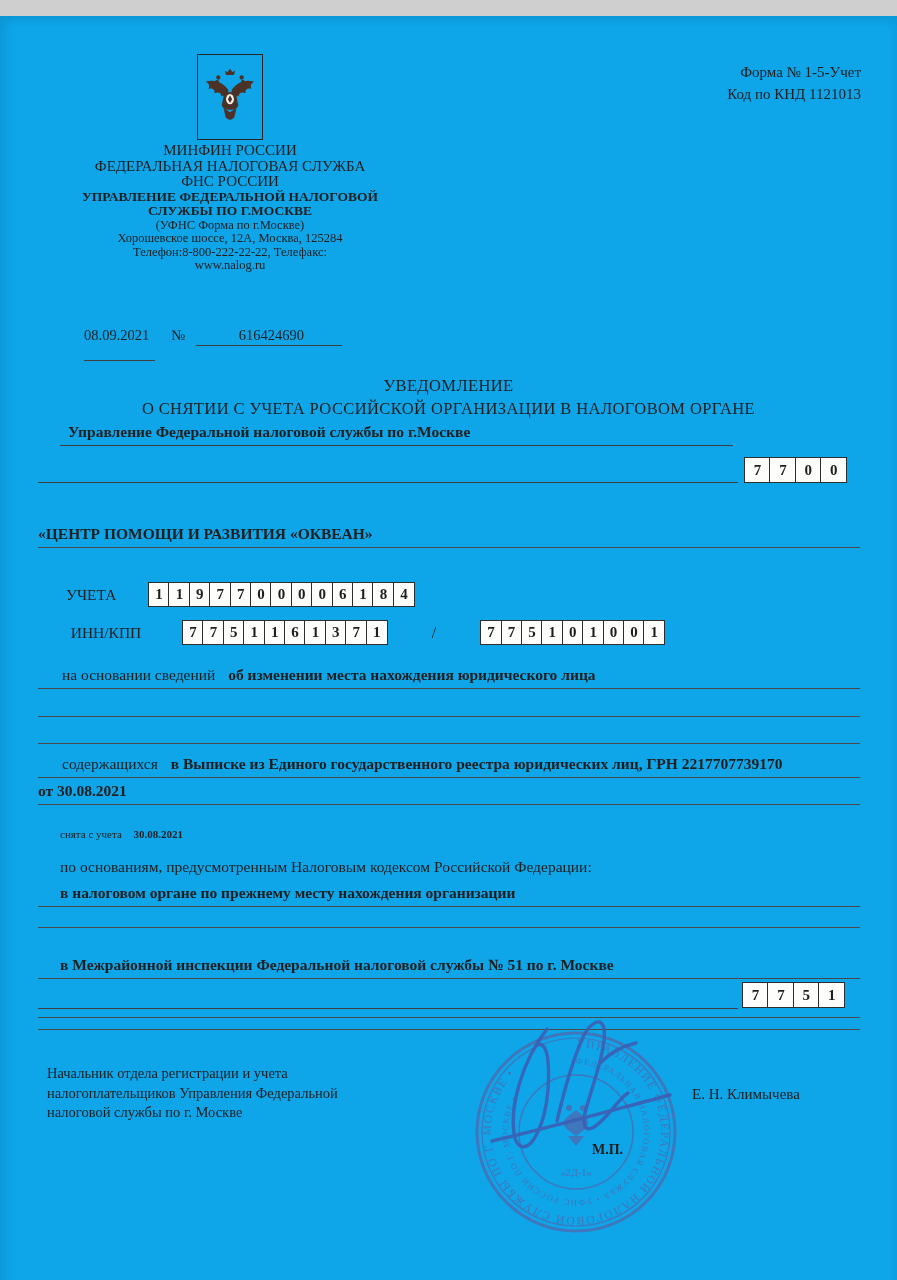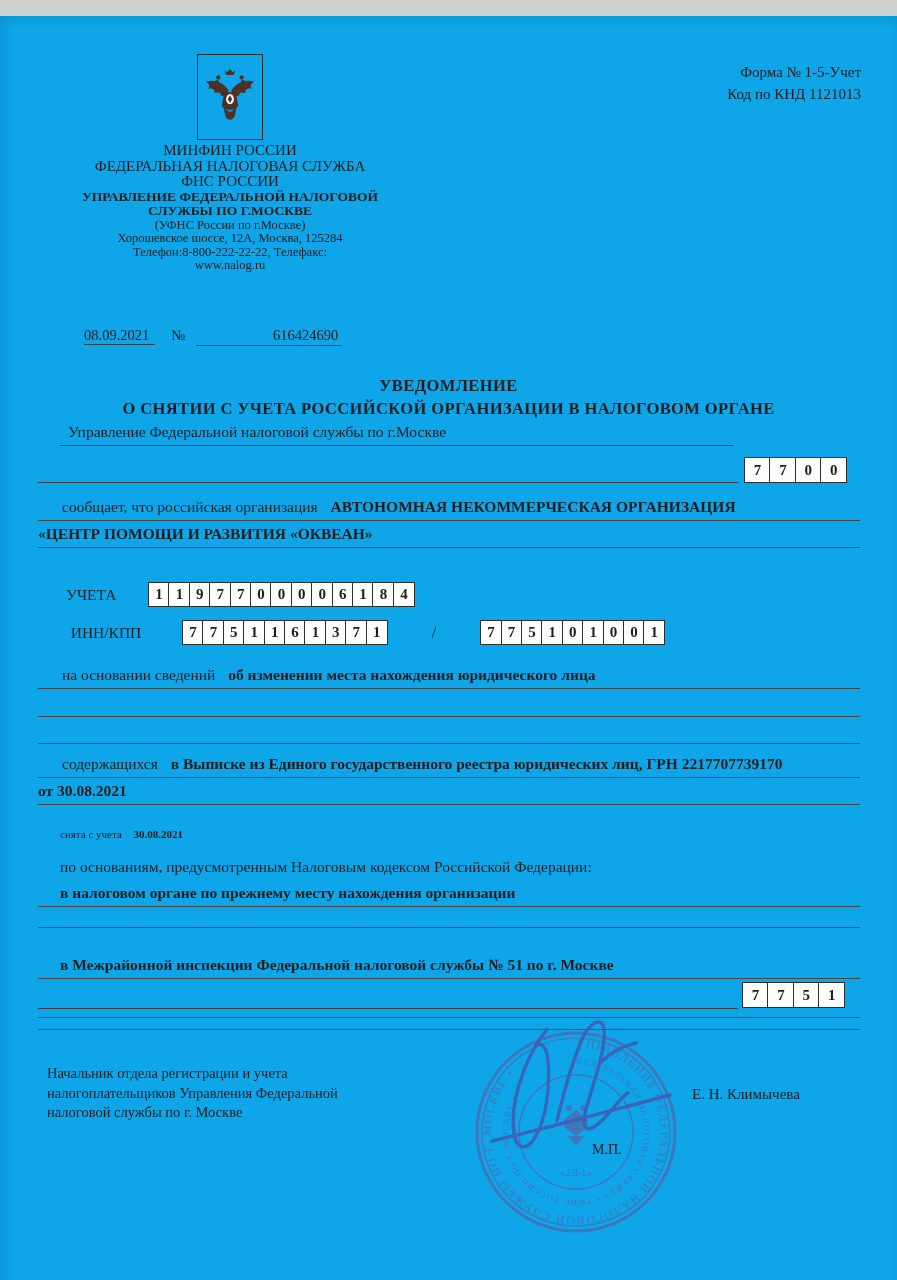--- a/index.html
+++ b/index.html
@@ -13,44 +13,44 @@
   
   .form-ref { top:46px; right:36px; text-align:right; font-size:15px; line-height:1.45; }
   .emblem-box { top:38px; left:197px; width:66px; height:86px; border:1.5px solid #262626;
                 display:flex; align-items:center; justify-content:center; }
   .letterhead { top:127px; left:5px; width:450px; text-align:center; }
   .lh-big   { font-size:15px;   line-height:15.5px; }
   .lh-bold  { font-size:13.5px; line-height:14.5px; font-weight:700; }
   .lh-small { font-size:12.5px; line-height:13.5px; }
   
   .ref-block { top:311px; left:84px; font-size:14.5px; }
-  .ref-num { display:inline-block; min-width:146px; text-align:right; padding:0 4px 1px 8px; }
-  
-  .doc-title { top:358px; left:0; width:897px; text-align:center; font-weight:700;
+  .ref-num { display:inline-block; min-width:146px; text-align:center; padding:0 4px 1px 8px; }
+  
+  .doc-title { top:358px; left:0; width:897px; text-align:center; font-weight:400;
                font-size:16.5px; line-height:23px; letter-spacing:.4px; }
   
   .field-line { position:absolute; left:38px; width:822px; height:27px; line-height:25px;
                 border-bottom:1.2px solid #474747; font-size:15.5px; white-space:nowrap; }
   .pad { margin-left:24px; }
   .gap-r { margin-right:9px; }
   .authority-row { top:404px; left:60px; width:673px; height:26px; line-height:23px;
-                   border-bottom:1.3px solid #3d3d3d; font-weight:400; font-size:15.5px; padding-left:8px; }
+                   border-bottom:1.3px solid #3d3d3d; font-weight:700; font-size:15.5px; padding-left:8px; }
   .blank-line { position:absolute; border-bottom:1.2px solid #4a4a4a; }
   
   .digit-row { display:flex; }
   .digit-cell { width:22px; height:25px; border:1.6px solid #2e2e2e; margin-left:-1.6px;
                 display:flex; align-items:center; justify-content:center;
                 font-weight:700; font-size:15px; background:#fdfdfc; }
   .digit-cell:first-child { margin-left:0; }
   .digit-row.wide .digit-cell { width:27px; height:26px; }
   .row-label { font-size:15.5px; }
   
   .signer-position { top:1048px; left:47px; width:390px; font-size:14.5px; line-height:19.5px; }
   .signer-name { top:1070px; left:692px; font-size:15px; }
-  .mp-label { top:1126px; left:592px; font-size:14px; font-weight:400; z-index:1; }
+  .mp-label { top:1126px; left:592px; font-size:14px; font-weight:700; z-index:1; }
   .stamp-svg { top:1008px; left:468px; opacity:.82; z-index:2; }
   .sign-svg { top:985px; left:452px; z-index:3; }
 </style>
 </head>
 <body>
 
 <div class="page">
 
   <div class="abs form-ref">
     <div>Форма № 1-5-Учет</div>
@@ -74,53 +74,49 @@
       <path d="M60,61 l5,9 l-5,9 l-5,-9 z" fill="#4b3126"></path>
     </svg>
   </div>
 
   <div class="abs letterhead">
     <div class="lh-big">МИНФИН РОССИИ</div>
     <div class="lh-big">ФЕДЕРАЛЬНАЯ НАЛОГОВАЯ СЛУЖБА</div>
     <div class="lh-big">ФНС РОССИИ</div>
     <div class="lh-bold">УПРАВЛЕНИЕ ФЕДЕРАЛЬНОЙ НАЛОГОВОЙ</div>
     <div class="lh-bold">СЛУЖБЫ ПО Г.МОСКВЕ</div>
-    <div class="lh-small">(УФНС России по г.Москве)</div>
+    <div class="lh-small">(УФНС Форма по г.Москве)</div>
     <div class="lh-small">Хорошевское шоссе, 12А, Москва, 125284</div>
     <div class="lh-small">Телефон:8-800-222-22-22, Телефакс:</div>
     <div class="lh-small">www.nalog.ru</div>
   </div>
 
   <div class="abs ref-block">
     <div>
-      <span class="u" style="padding:0 6px 1px 0">08.09.2021</span>
+      <span class="u" style="padding:0 6px 17px 0">08.09.2021</span>
       <span style="margin:0 8px 0 12px">№</span>
       <span class="u ref-num">616424690</span>
     </div>
   </div>
 
   <div class="abs doc-title">
     <div>УВЕДОМЛЕНИЕ</div>
     <div>О СНЯТИИ С УЧЕТА РОССИЙСКОЙ ОРГАНИЗАЦИИ В НАЛОГОВОМ ОРГАНЕ</div>
   </div>
 
   <div class="abs authority-row">Управление Федеральной налоговой службы по г.Москве</div>
 
   <div class="abs u" style="top:438px; left:38px; width:700px; height:29px;"></div>
   <div class="abs digit-row wide" style="top:441px; left:744px;">
       <span class="digit-cell">7</span>
       <span class="digit-cell">7</span>
       <span class="digit-cell">0</span>
       <span class="digit-cell">0</span>
     </div>
 
-  <div class="field-line" style="top:478px">
-    <span class="pad gap-r">сообщает, что российская организация</span>
-    <span class="bold">АВТОНОМНАЯ НЕКОММЕРЧЕСКАЯ ОРГАНИЗАЦИЯ</span>
-  </div>
   <div class="field-line bold" style="top:505px">
     <span>«ЦЕНТР ПОМОЩИ И РАЗВИТИЯ «ОКВЕАН»</span>
   </div>
 
   <div class="abs" style="top:566px; left:66px; display:flex; align-items:center;">
     <span class="row-label" style="width:58px">УЧЕТА</span>
     <span class="digit-row" style="margin-left:24px">
         <span class="digit-cell">1</span>
         <span class="digit-cell">1</span>
         <span class="digit-cell">9</span>

